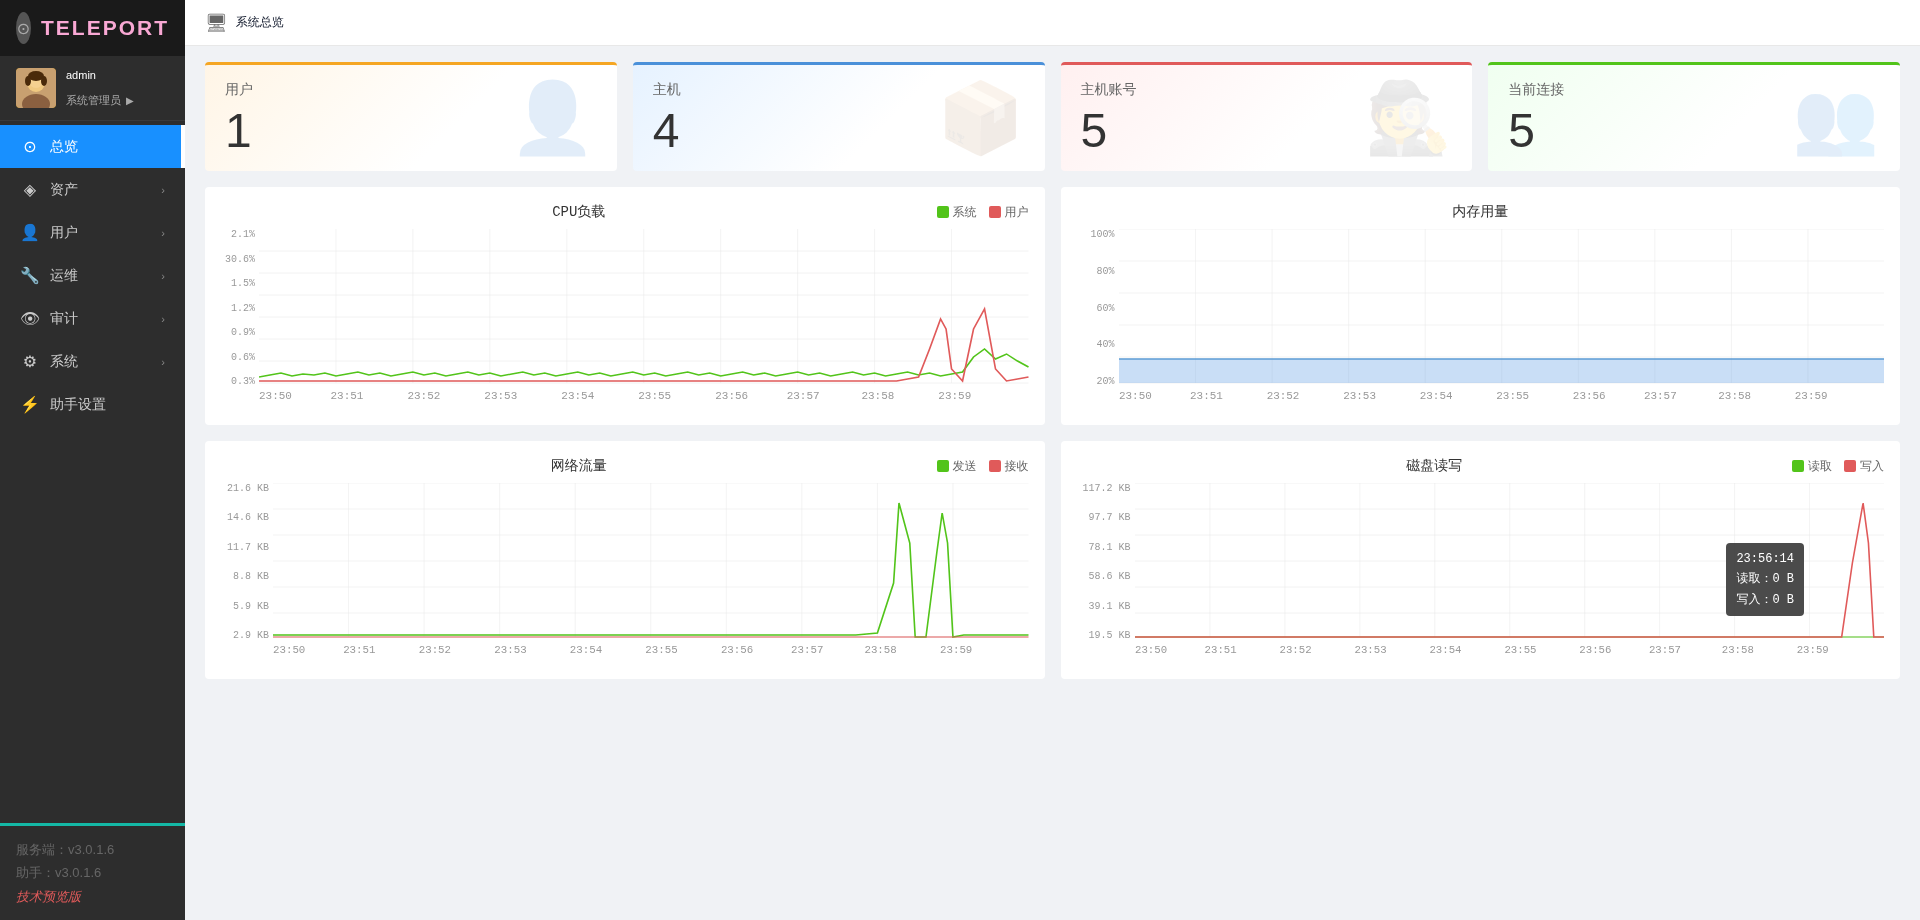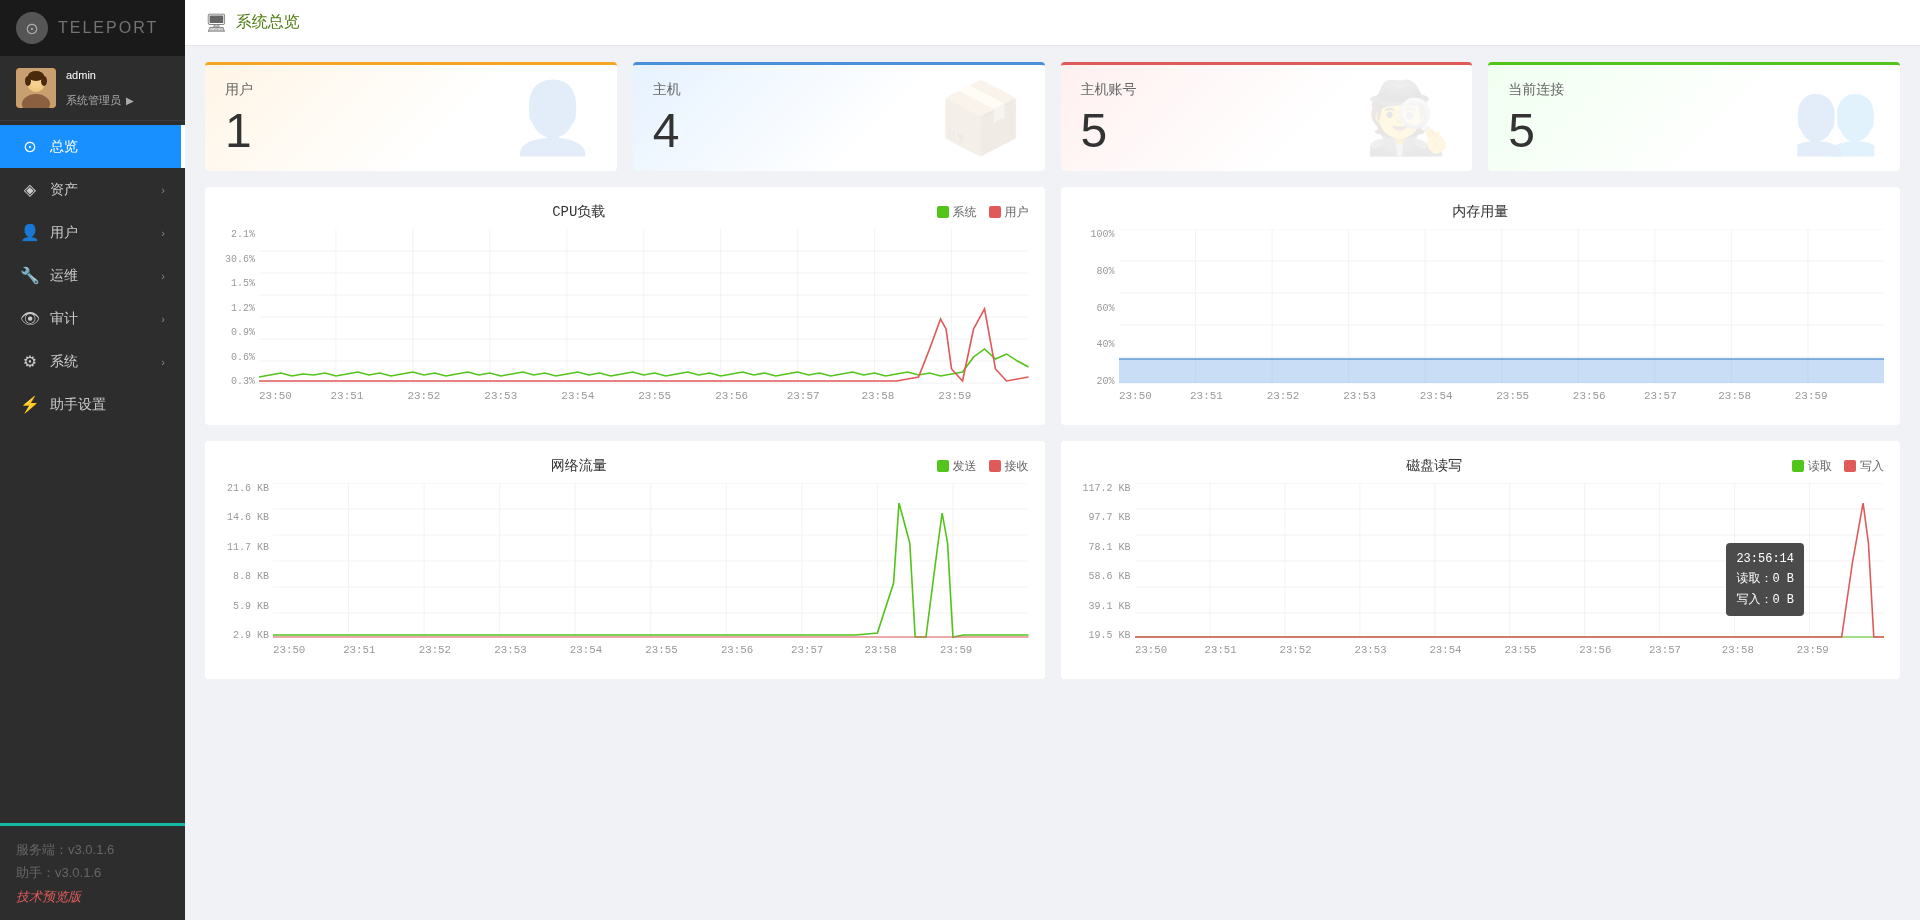--- a/index.html
+++ b/index.html
@@ -15,23 +15,23 @@
       height: 920px;
     }
     #sidebar-header {
       background: #1a1a1a;
       padding: 12px 16px;
       display: flex;
       align-items: center;
       gap: 10px;
     }
     #sidebar-logo-text {
-      color: #737373;
-      font-size: 16px;
-      font-weight: normal;
+      color: #f9a8d4;
+      font-size: 21px;
+      font-weight: bold;
       letter-spacing: 2px;
     }
     .sidebar-logo-icon {
       width: 32px; height: 32px;
       background: #555;
       border-radius: 50%;
       display: flex; align-items: center; justify-content: center;
       color: #aaa; font-size: 16px;
     }
     .sidebar-user-section {
@@ -110,21 +110,21 @@
       align-items: center;
       padding: 0 20px;
       border-bottom: 1px solid #e8e8e8;
     }
     .page-title-section {
       display: flex;
       align-items: center;
       gap: 8px;
     }
     .page-icon { font-size: 18px; color: #666; }
-    .page-title { font-size: 16px; color: #4d7c0f; font-weight: 500; }
+    .page-title { font-size: 12px; color: #0f172a; font-weight: 500; }
 
     
     .stats-row {
       display: grid;
       grid-template-columns: repeat(4, 1fr);
       gap: 16px;
       padding: 16px 20px;
     }
     .stat-card {
       background: #fff;

